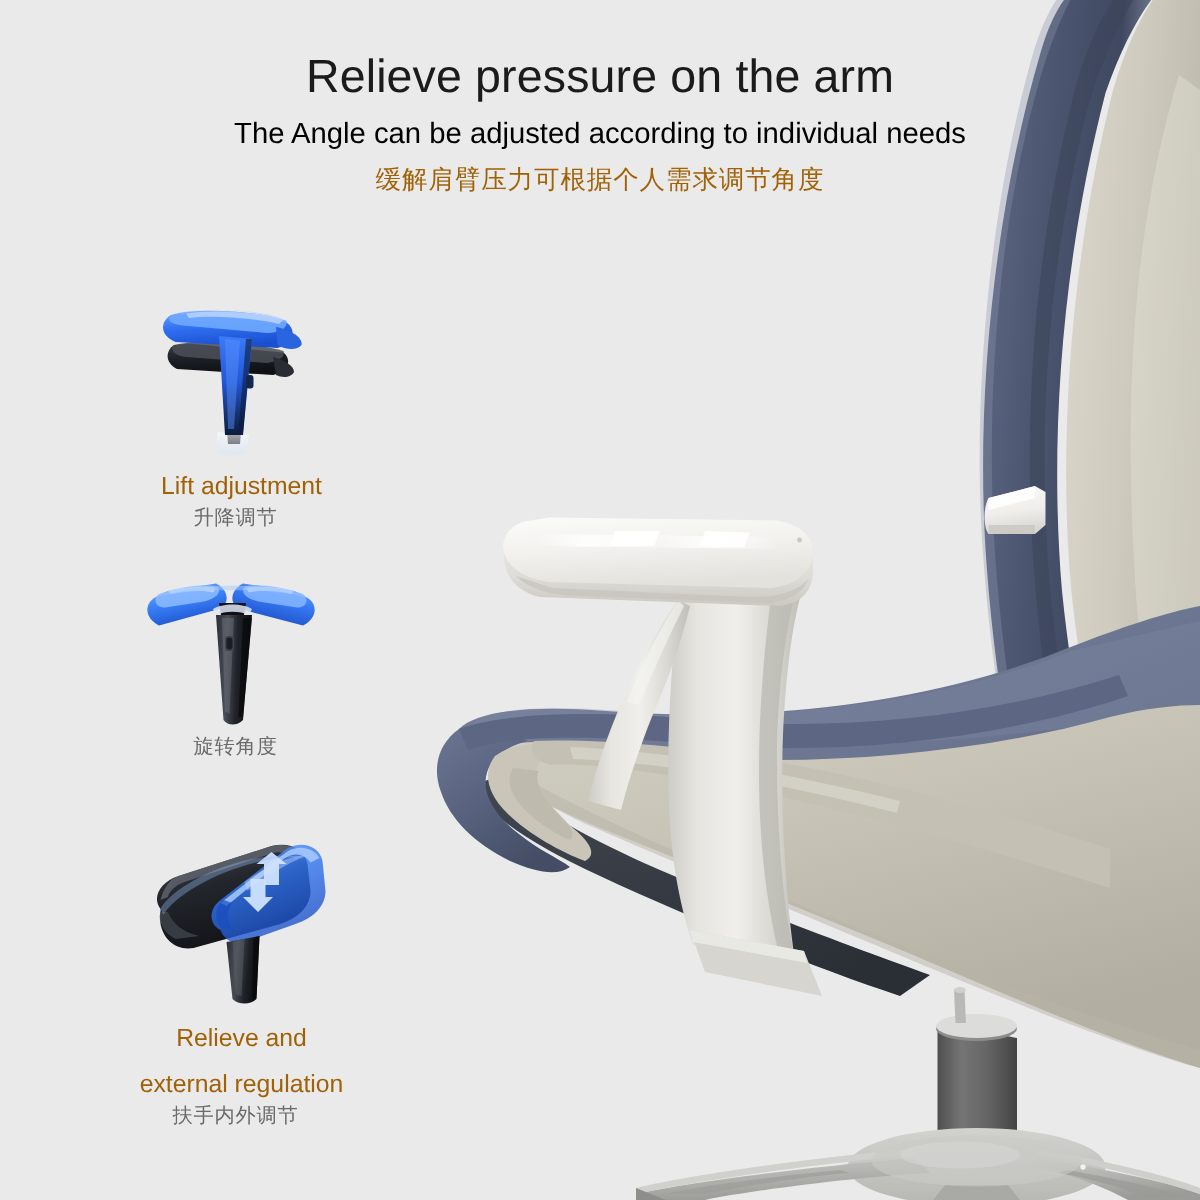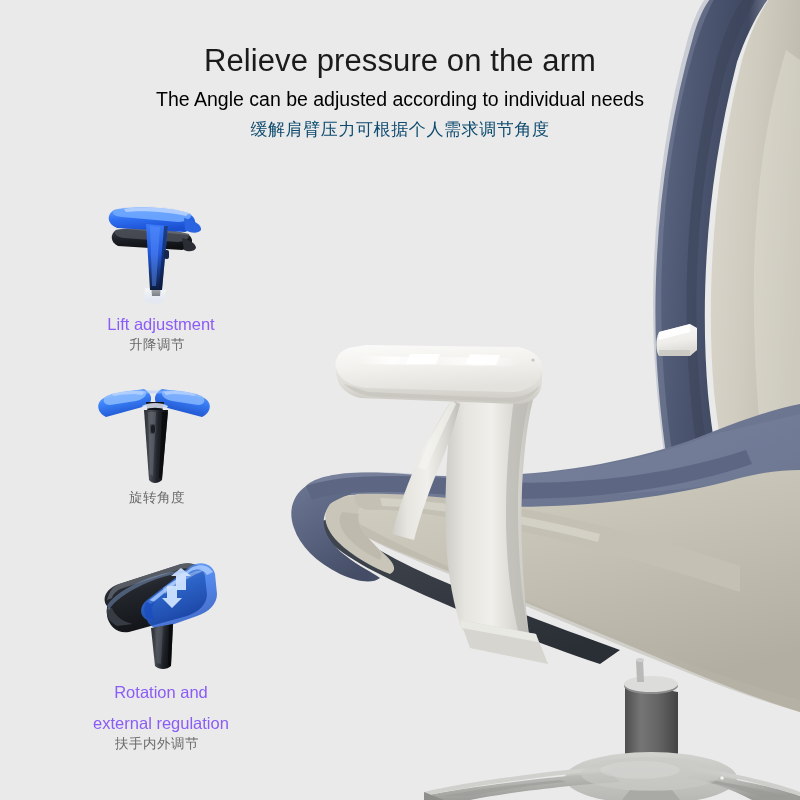--- a/index.html
+++ b/index.html
@@ -18,21 +18,21 @@
     position: relative;
     width: 800px;
     height: 800px;
     background: #eaeaea;
     overflow: hidden;
   }
 
   
   .header {
     position: absolute;
-    top: 42px;
+    top: 32px;
     left: 0;
     width: 800px;
     text-align: center;
     z-index: 40;
   }
   .header .title {
     font-size: 31px;
     line-height: 38px;
     color: #1b1b1b;
     letter-spacing: 0.1px;
@@ -41,21 +41,21 @@
   .header .subtitle-en {
     font-size: 19.5px;
     line-height: 30px;
     color: #000000;
     margin-top: 4px;
     font-weight: 400;
   }
   .header .subtitle-cn {
     font-size: 17px;
     line-height: 27px;
-    color: #0c4a6e;
+    color: #a16207;
     margin-top: 2px;
     letter-spacing: 0.6px;
     font-weight: 400;
   }
 
   
   .features {
     position: absolute;
     left: 0;
     top: 178px;
@@ -69,21 +69,21 @@
   }
   .feature-icon {
     position: relative;
     margin: 0 auto;
     width: 130px;
     height: 128px;
   }
   .feature-label-en {
     font-size: 16.5px;
     line-height: 21px;
-    color: #8b5cf6;
+    color: #a16207;
     margin-top: 6px;
     padding-left: 12px;
   }
   .feature-label-cn {
     font-size: 13.5px;
     line-height: 20px;
     color: #6a6a6a;
     letter-spacing: 0.5px;
     padding-left: 4px;
   }
@@ -619,20 +619,20 @@
             <path d="M 82 36 L 92 36 L 92 48 L 97 48 L 87 58 L 77 48 L 82 48 Z" fill="#cfe3ff" opacity="0.95"></path>
           </g>
 
           <path d="M 66 78 L 88 74 L 86 116 C 82 120 74 120 70 116 Z" fill="url(#slidePost)"></path>
           <path d="M 70 78 L 78 76 L 76 114 L 72 113 Z" fill="#5f646d" opacity="0.45"></path>
           <path d="M 84 75 L 88 74 L 86 115 L 83 115 Z" fill="#07080a" opacity="0.7"></path>
 
           <path d="M 22 56 C 30 40 80 14 120 22 C 84 18 34 42 24 60 Z" fill="#9dc2ff" opacity="0.35"></path>
         </svg>
       </div>
-      <div class="feature-label-en">Rotation and</div>
+      <div class="feature-label-en">Relieve and</div>
       <div class="feature-label-en" style="margin-top:10px;">external regulation</div>
       <div class="feature-label-cn">扶手内外调节</div>
     </div>
 
   </div>
 
 </div>
 
 </body></html>

